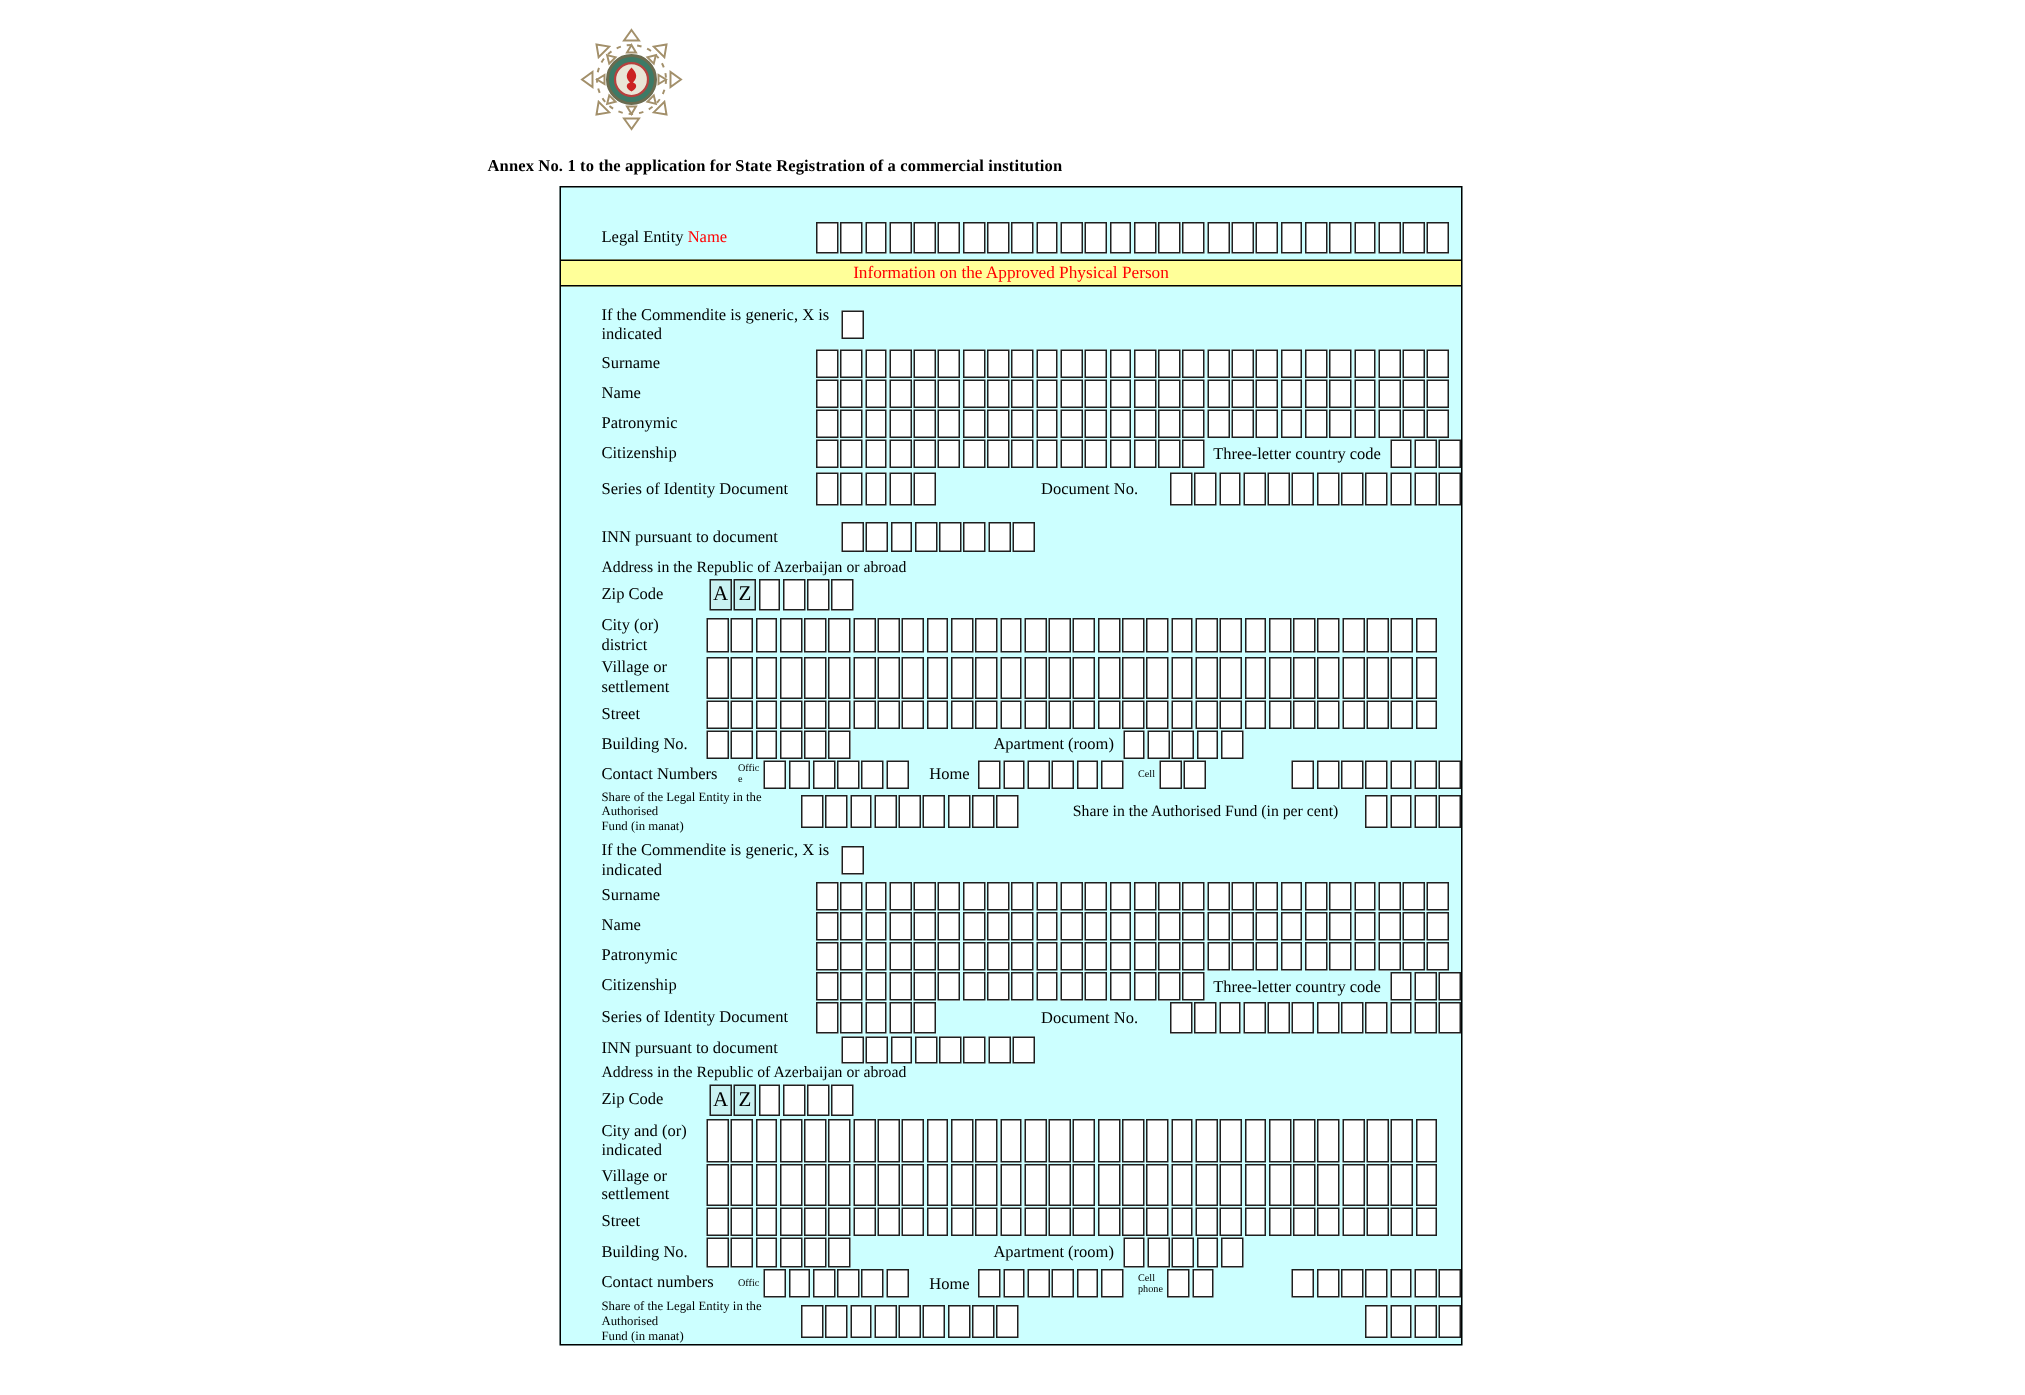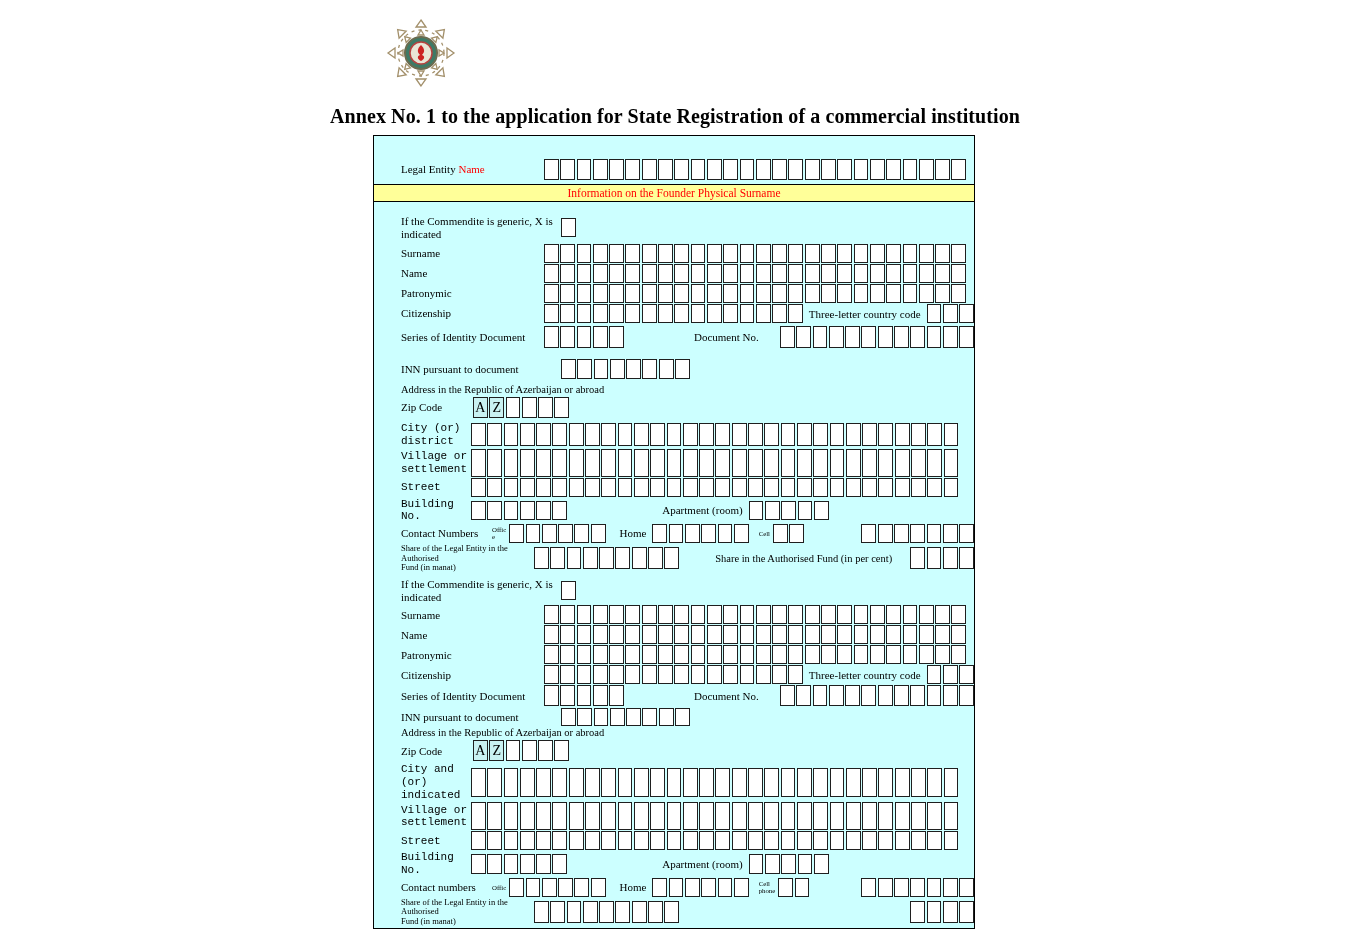--- a/index.html
+++ b/index.html
@@ -2,30 +2,30 @@
 <html><head>
 <meta charset="utf-8">
 <style>
   html,body{margin:0;padding:0;background:#fff;width:1350px;height:930px;overflow:hidden;
     font-family:"Liberation Serif","DejaVu Serif",serif;color:#000;}
   .page{width:700px;margin:0 auto;position:relative;background:#fff;}
   
   .hdr{display:flex;align-items:flex-start;padding-top:16px;}
   .logo{margin-left:58px;width:76px;height:74px;flex:0 0 auto;}
   .approval{margin-left:auto;margin-right:58px;width:248px;font-size:12.5px;line-height:1.32;}
-  .title{font-weight:bold;font-size:20px;text-align:center;margin-top:15px;letter-spacing:.1px;}
+  .title{font-weight:bold;font-size:11px;margin-top:15px;letter-spacing:.1px;}
   
   .form{width:602px;margin:7px 0 0 48px;background:#CCFFFF;border:1.6px solid #000;box-sizing:border-box;
     padding-top:22px;}
   .band{background:#FFFF99;border-top:1.4px solid #000;border-bottom:1.4px solid #000;
     color:#FF0000;text-align:center;font-size:11.5px;height:16px;line-height:16px;}
   .band.thick{border-top:2.4px solid #000;}
   .row{display:flex;align-items:center;margin:1px 0 1px 27px;min-height:19px;}
   .lbl{font-size:11px;line-height:1.15;flex:0 0 auto;}
-  .w143{width:143px;} .w160{width:160px;} .w70{width:70px;font-family:Liberation Mono, monospace;} .w72{width:72px;} .w88{width:88px;} .w133{width:133px;font-size:8.5px;}
+  .w143{width:143px;} .w160{width:160px;} .w70{width:70px;} .w72{width:72px;} .w88{width:88px;} .w133{width:133px;font-size:8.5px;}
   .boxes{display:flex;gap:1.5px;flex:0 0 auto;}
   .box{width:14.8px;height:var(--bh,19px);background:#fff;border:1.3px solid #1f1f1f;box-sizing:border-box;}
   .box.letter{background:#c9f2f2;display:flex;align-items:center;justify-content:center;
     font-size:14px;font-family:"Liberation Serif",serif;}
   .tiny{font-size:6.8px;line-height:1.05;white-space:pre-line;margin:0 3px;flex:0 0 auto;}
   .mid{font-size:11px;margin:0 6px;flex:0 0 auto;}
   .pushR{margin-left:auto;}
   .addr{font-size:10.5px;margin:5px 0 2px 27px;}
   .two{white-space:pre-line;}
   .red{color:#FF0000;}
@@ -86,21 +86,21 @@
           <div class="box"></div>
           <div class="box"></div>
           <div class="box"></div>
           <div class="box"></div>
           <div class="box"></div>
           <div class="box"></div>
           <div class="box"></div>
         </div>
     </div>
 
-    <div class="band" style="margin-top:4px">Information on the Founder Physical Surname</div>
+    <div class="band" style="margin-top:4px">Information on the Approved Physical Person</div>
 
     <div>
       <div class="row" style="margin-top:13px">
         <div class="lbl w160">If the Commendite is generic, X is indicated</div>
         <div class="boxes">
             <div class="box"></div>
           </div>
       </div>
       <div class="row" style="margin-top:4px">
         <div class="lbl w143">Surname</div>

